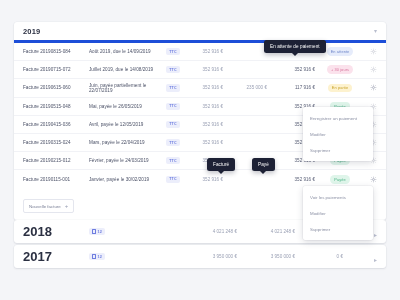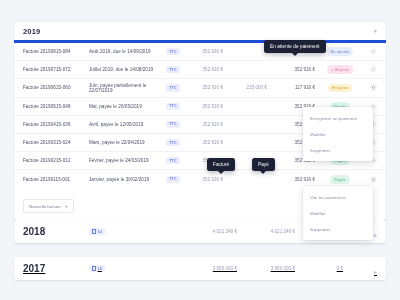--- a/index.html
+++ b/index.html
@@ -11,21 +11,21 @@
   }
   .page { position: relative; width: 400px; height: 300px; padding: 22px 14px; }
 
   
   .card {
     background: #ffffff;
     border-radius: 3px;
     box-shadow: 0 1px 2px rgba(35,40,70,.10), 0 0 0 .5px rgba(35,40,70,.04);
     width: 100%;
   }
-  .card + .card { margin-top: 14px; text-decoration: underline; }
+  .card + .card { margin-top: 2px; }
 
   
   .year-head {
     display: flex; align-items: center;
     height: 21px; padding: 0 9px;
     border-bottom: 3px solid #1d4ed8;
   }
   .year-head .year-label {
     font-size: 7.5px; font-weight: bold; color: #2b3042; letter-spacing: .2px;
   }
@@ -71,21 +71,21 @@
     display: inline-flex; align-items: center; gap: 4px;
     border: 1px solid #e4e6ee; border-radius: 2px;
     padding: 3px 5px; font-size: 4.4px; color: #7b8197; background: #fff;
   }
   .newbtn .plus { font-size: 6px; color: #9aa0b4; line-height: 1; }
 
   
   .sum-row {
     display: flex; align-items: center; height: 23px; padding: 0 9px;
   }
-  .sum-year { width: 66px; font-size: 10px; font-weight: bold; color:#2b3042; }
+  .sum-year { width: 66px; font-size: 13px; font-weight: bold; color:#2b3042; }
   .sum-mid  { flex: 1; display: flex; align-items: center; }
   .cnt {
     display:inline-flex; align-items:center; gap:2px;
     background:#eceefb; color:#6d7ce0; border-radius:2px;
     padding:1.6px 3.2px; font-size:3.8px; font-weight:bold;
   }
   .cnt .doc { width:3.4px; height:4.2px; border:.6px solid #6d7ce0; border-radius:.5px; display:block;}
   .sum-a { width: 58px; text-align: right; font-size: 4.6px; color:#9aa0b4; padding-right:8px;}
   .sum-b { width: 58px; text-align: right; font-size: 4.6px; color:#9aa0b4; padding-right:8px;}
   .sum-c { width: 40px; text-align: right; font-size: 4.6px; color:#9aa0b4; }

